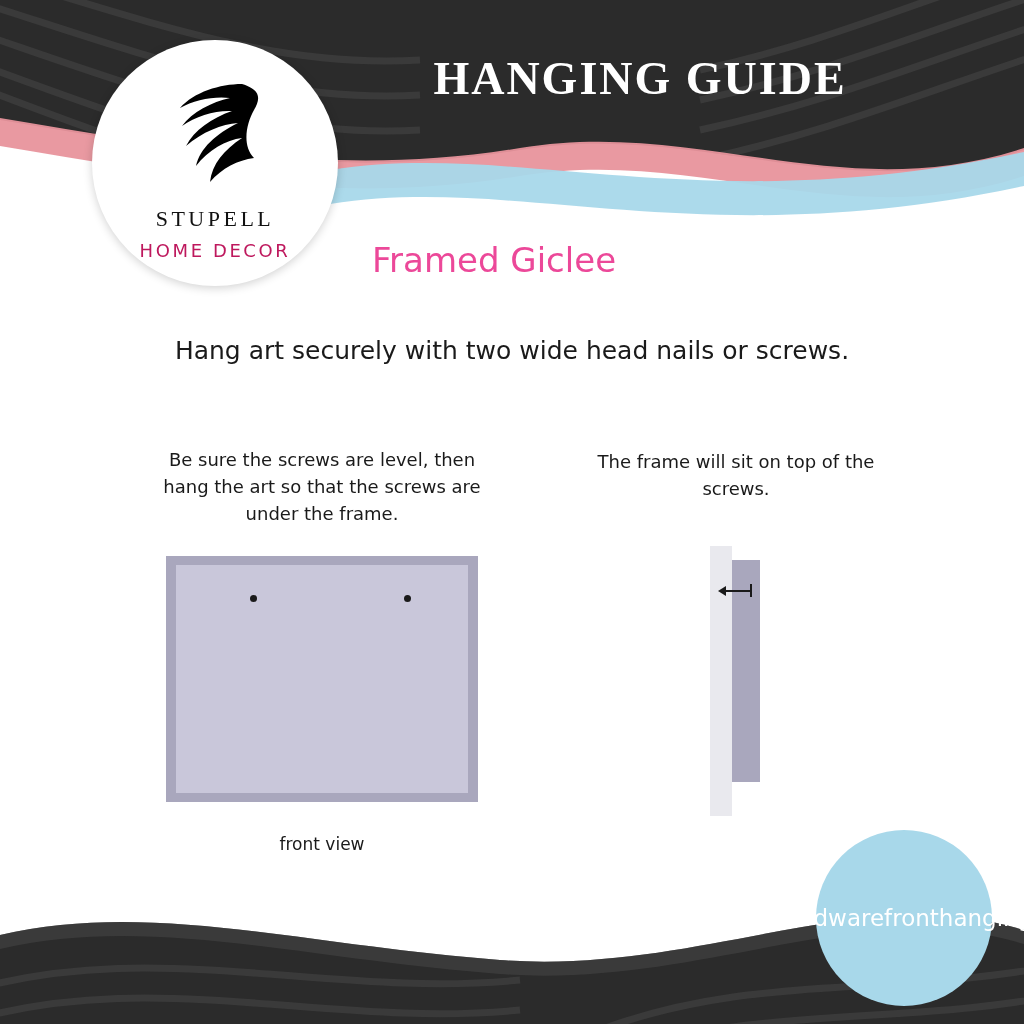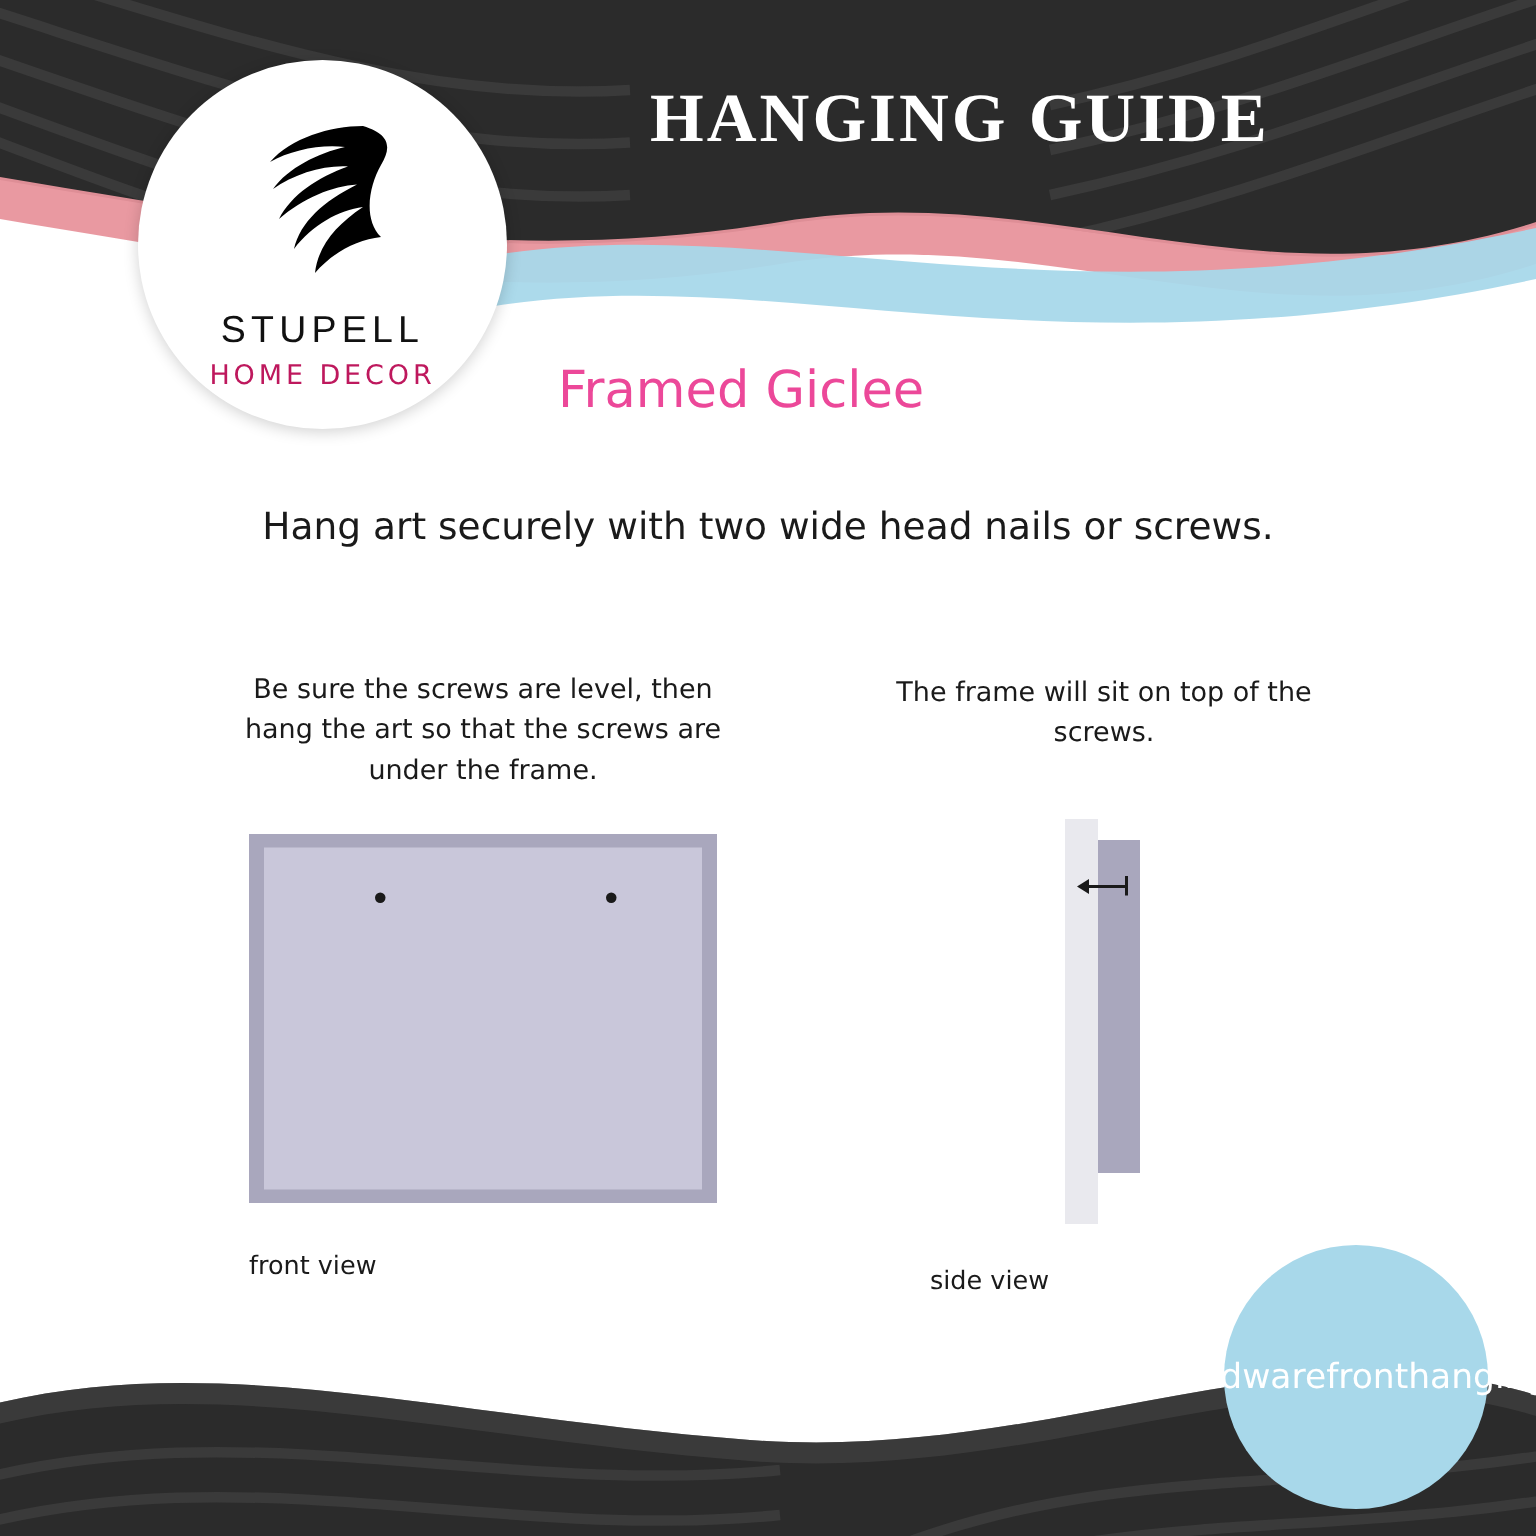--- a/index.html
+++ b/index.html
@@ -57,24 +57,24 @@
     transform: translateX(-50%);
     width: 130px;
     height: 130px;
   }
   .logo-name {
     position: absolute;
     left: 0;
     top: 166px;
     width: 246px;
     text-align: center;
-    font-size: 25px;
+    font-size: 22px;
     letter-spacing: 3.5px;
     color: #111111;
-    font-family: Liberation Sans, sans-serif;
+    font-family: Liberation Serif, serif;
   }
   .logo-sub {
     position: absolute;
     left: 0;
     top: 200px;
     width: 246px;
     text-align: center;
     font-size: 18px;
     letter-spacing: 2.6px;
     color: #be185d;
@@ -117,20 +117,21 @@
     top: 446px;
     width: 344px;
   }
   #side-caption {
     left: 588px;
     top: 448px;
     width: 296px;
   }
   .view-label {
     position: absolute;
+    text-align: center;
     font-size: 17px;
     color: #1a1a1a;
     font-family: "DejaVu Sans", sans-serif;
   }
   #front-view-label {
     left: 166px;
     top: 834px;
     width: 312px;
   }
   #side-view-label {
@@ -307,21 +308,20 @@
     </div>
   </div>
   <div class="view-label" id="front-view-label">front view</div>
 
   <div class="panel-caption" id="side-caption">The frame will sit on top of the screws.</div>
   <div class="side-wall"></div>
   <div class="side-frame"></div>
   <div class="side-screw"></div>
   <div class="side-screw-head"></div>
   <div class="side-screw-tip"></div>
-  <div class="view-label" id="side-view-label">side view</div>
 
   <div class="badge-circle">
     <div class="badge-line">hardware</div>
     <div class="badge-line">front</div>
     <div class="badge-line">hanging</div>
   </div>
 
 </div>
 
 </body></html>

